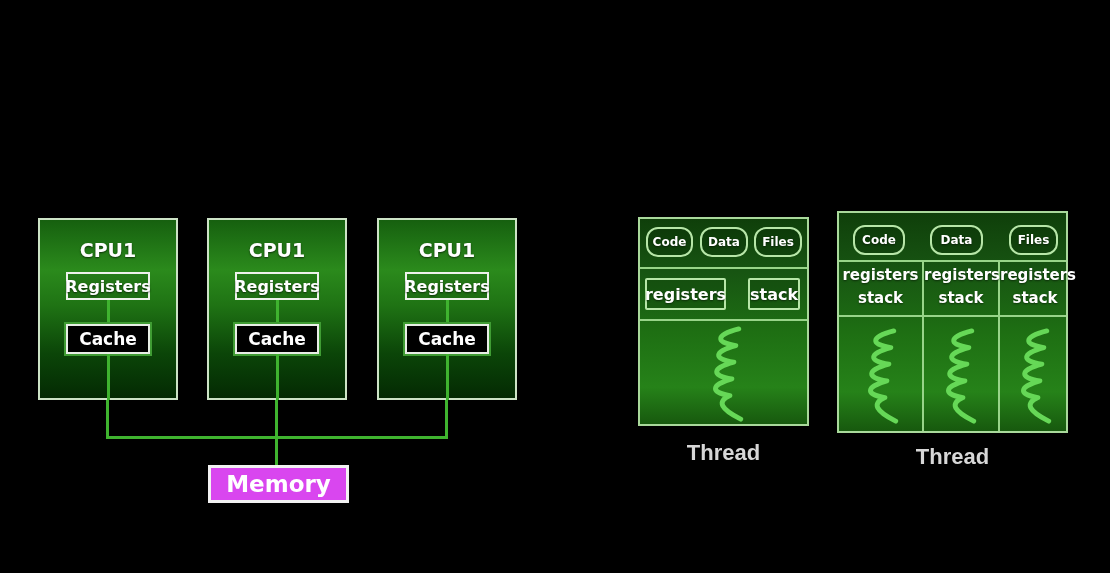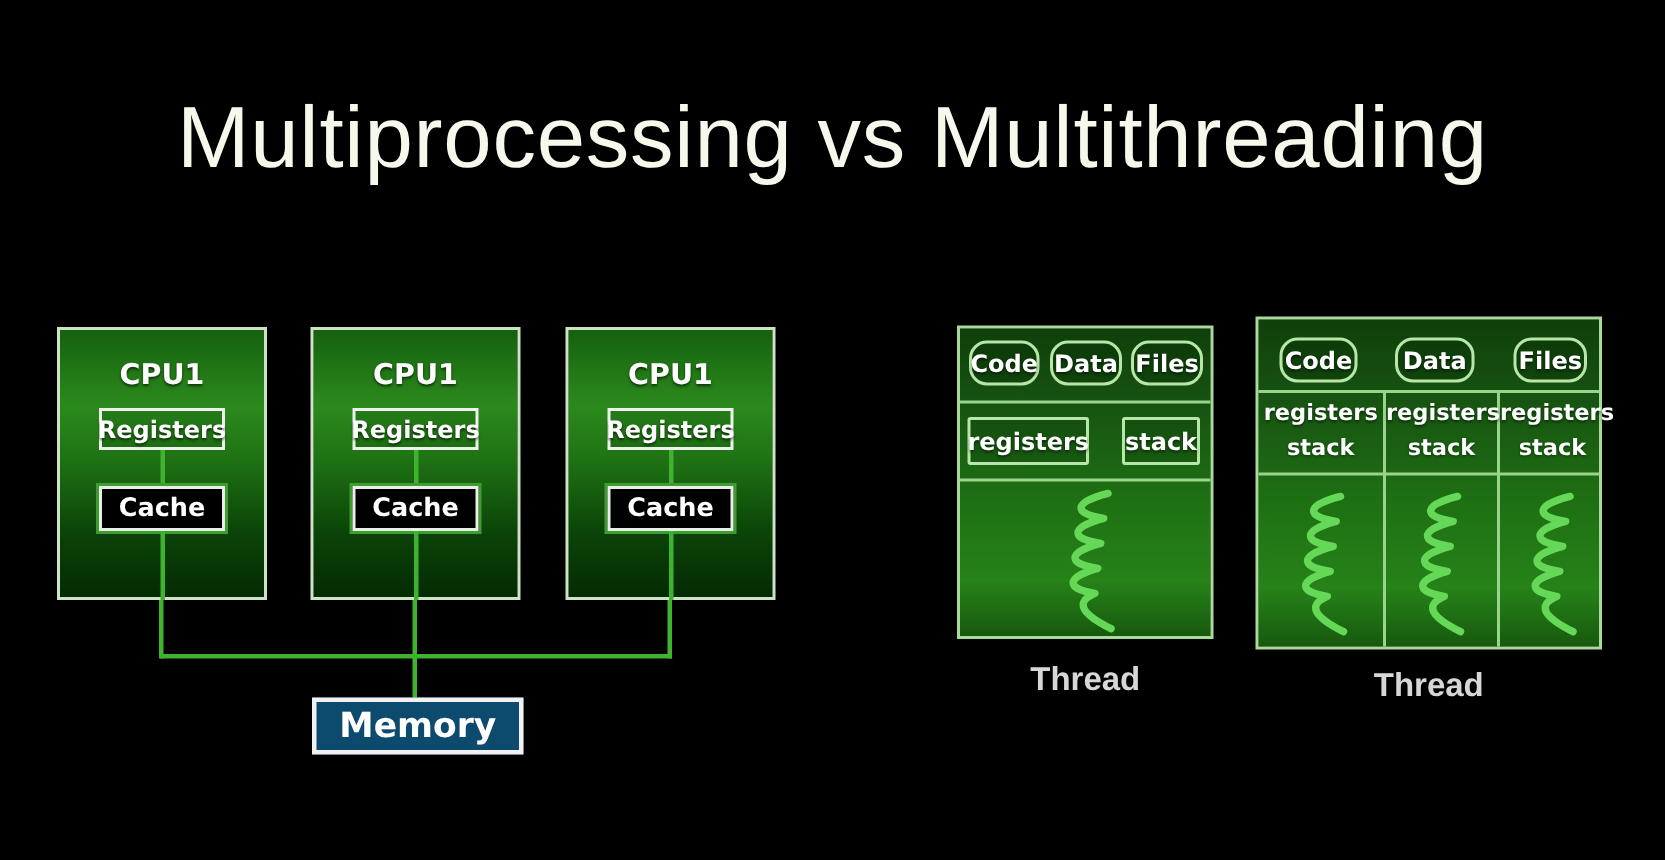--- a/index.html
+++ b/index.html
@@ -90,21 +90,21 @@
   .drop-line.d2 { left: 275px; height: 66px; }
   .drop-line.d3 { left: 445px; height: 39px; }
   .bus-line { left: 107px; top: 436px; width: 341px; height: 3px; }
 
   .memory-box {
     position: absolute;
     left: 208px; top: 465px;
     width: 141px; height: 38px;
     box-sizing: border-box;
     border: 3px solid #f2f2f2;
-    background: #0c4a6e;
+    background: #d946ef;
     display: flex; align-items: center; justify-content: center;
     font-size: 23px; font-weight: bold; color: #ffffff;
   }
 
   
   .proc-box {
     position: absolute;
     box-sizing: border-box;
     border: 2px solid #a9d99b;
     background: linear-gradient(180deg, #0f3f0a 0%, #175412 25%, #1e6f13 55%, #268219 82%, #17590e 100%);
@@ -113,21 +113,21 @@
   .threads-box { left: 837px; top: 211px; width: 231px; height: 222px; }
 
   .seg-box {
     position: absolute;
     box-sizing: border-box;
     height: 30px;
     border: 2px solid #b7e6a8;
     border-radius: 12px;
     background: rgba(0, 20, 0, 0.18);
     display: flex; align-items: center; justify-content: center;
-    font-size: 16px; font-weight: bold; color: #ffffff;
+    font-size: 12px; font-weight: bold; color: #ffffff;
     text-shadow: 0 1px 2px rgba(0,0,0,0.5);
   }
   .thread-box .seg-code  { left: 6px;   top: 8px;  width: 47px; }
   .thread-box .seg-data  { left: 60px;  top: 8px;  width: 48px; }
   .thread-box .seg-files { left: 114px; top: 8px;  width: 48px; }
 
   .threads-box .seg-code  { left: 14px;  top: 12px; width: 52px; }
   .threads-box .seg-data  { left: 91px;  top: 12px; width: 53px; }
   .threads-box .seg-files { left: 170px; top: 12px; width: 49px; }
 
@@ -200,21 +200,20 @@
 <svg width="0" height="0" style="position:absolute">
   <defs>
     <symbol id="squiggle-sym" viewBox="0 0 46 100">
       <path d="M 36 4 C 12 10, 12 18, 33 21 C 10 27, 10 35, 31 38 C 8 44, 8 52, 29 55 C 7 61, 7 69, 27 72 C 13 78, 18 86, 38 96" fill="none" stroke="#66d857" stroke-width="5" stroke-linecap="round" stroke-linejoin="round"></path>
     </symbol>
   </defs>
 </svg>
 
 <div class="stage">
 
-  <h1 class="title">Multiprocessing vs Multithreading</h1>
 
   <div>
 
     <div class="cpu-box c1">
       <div class="cpu-label">CPU1</div>
       <div class="reg-box">Registers</div>
       <div class="vline reg-cache-line"></div>
       <div class="cache-box">Cache</div>
       <div class="vline cache-drop-line"></div>
     </div>

